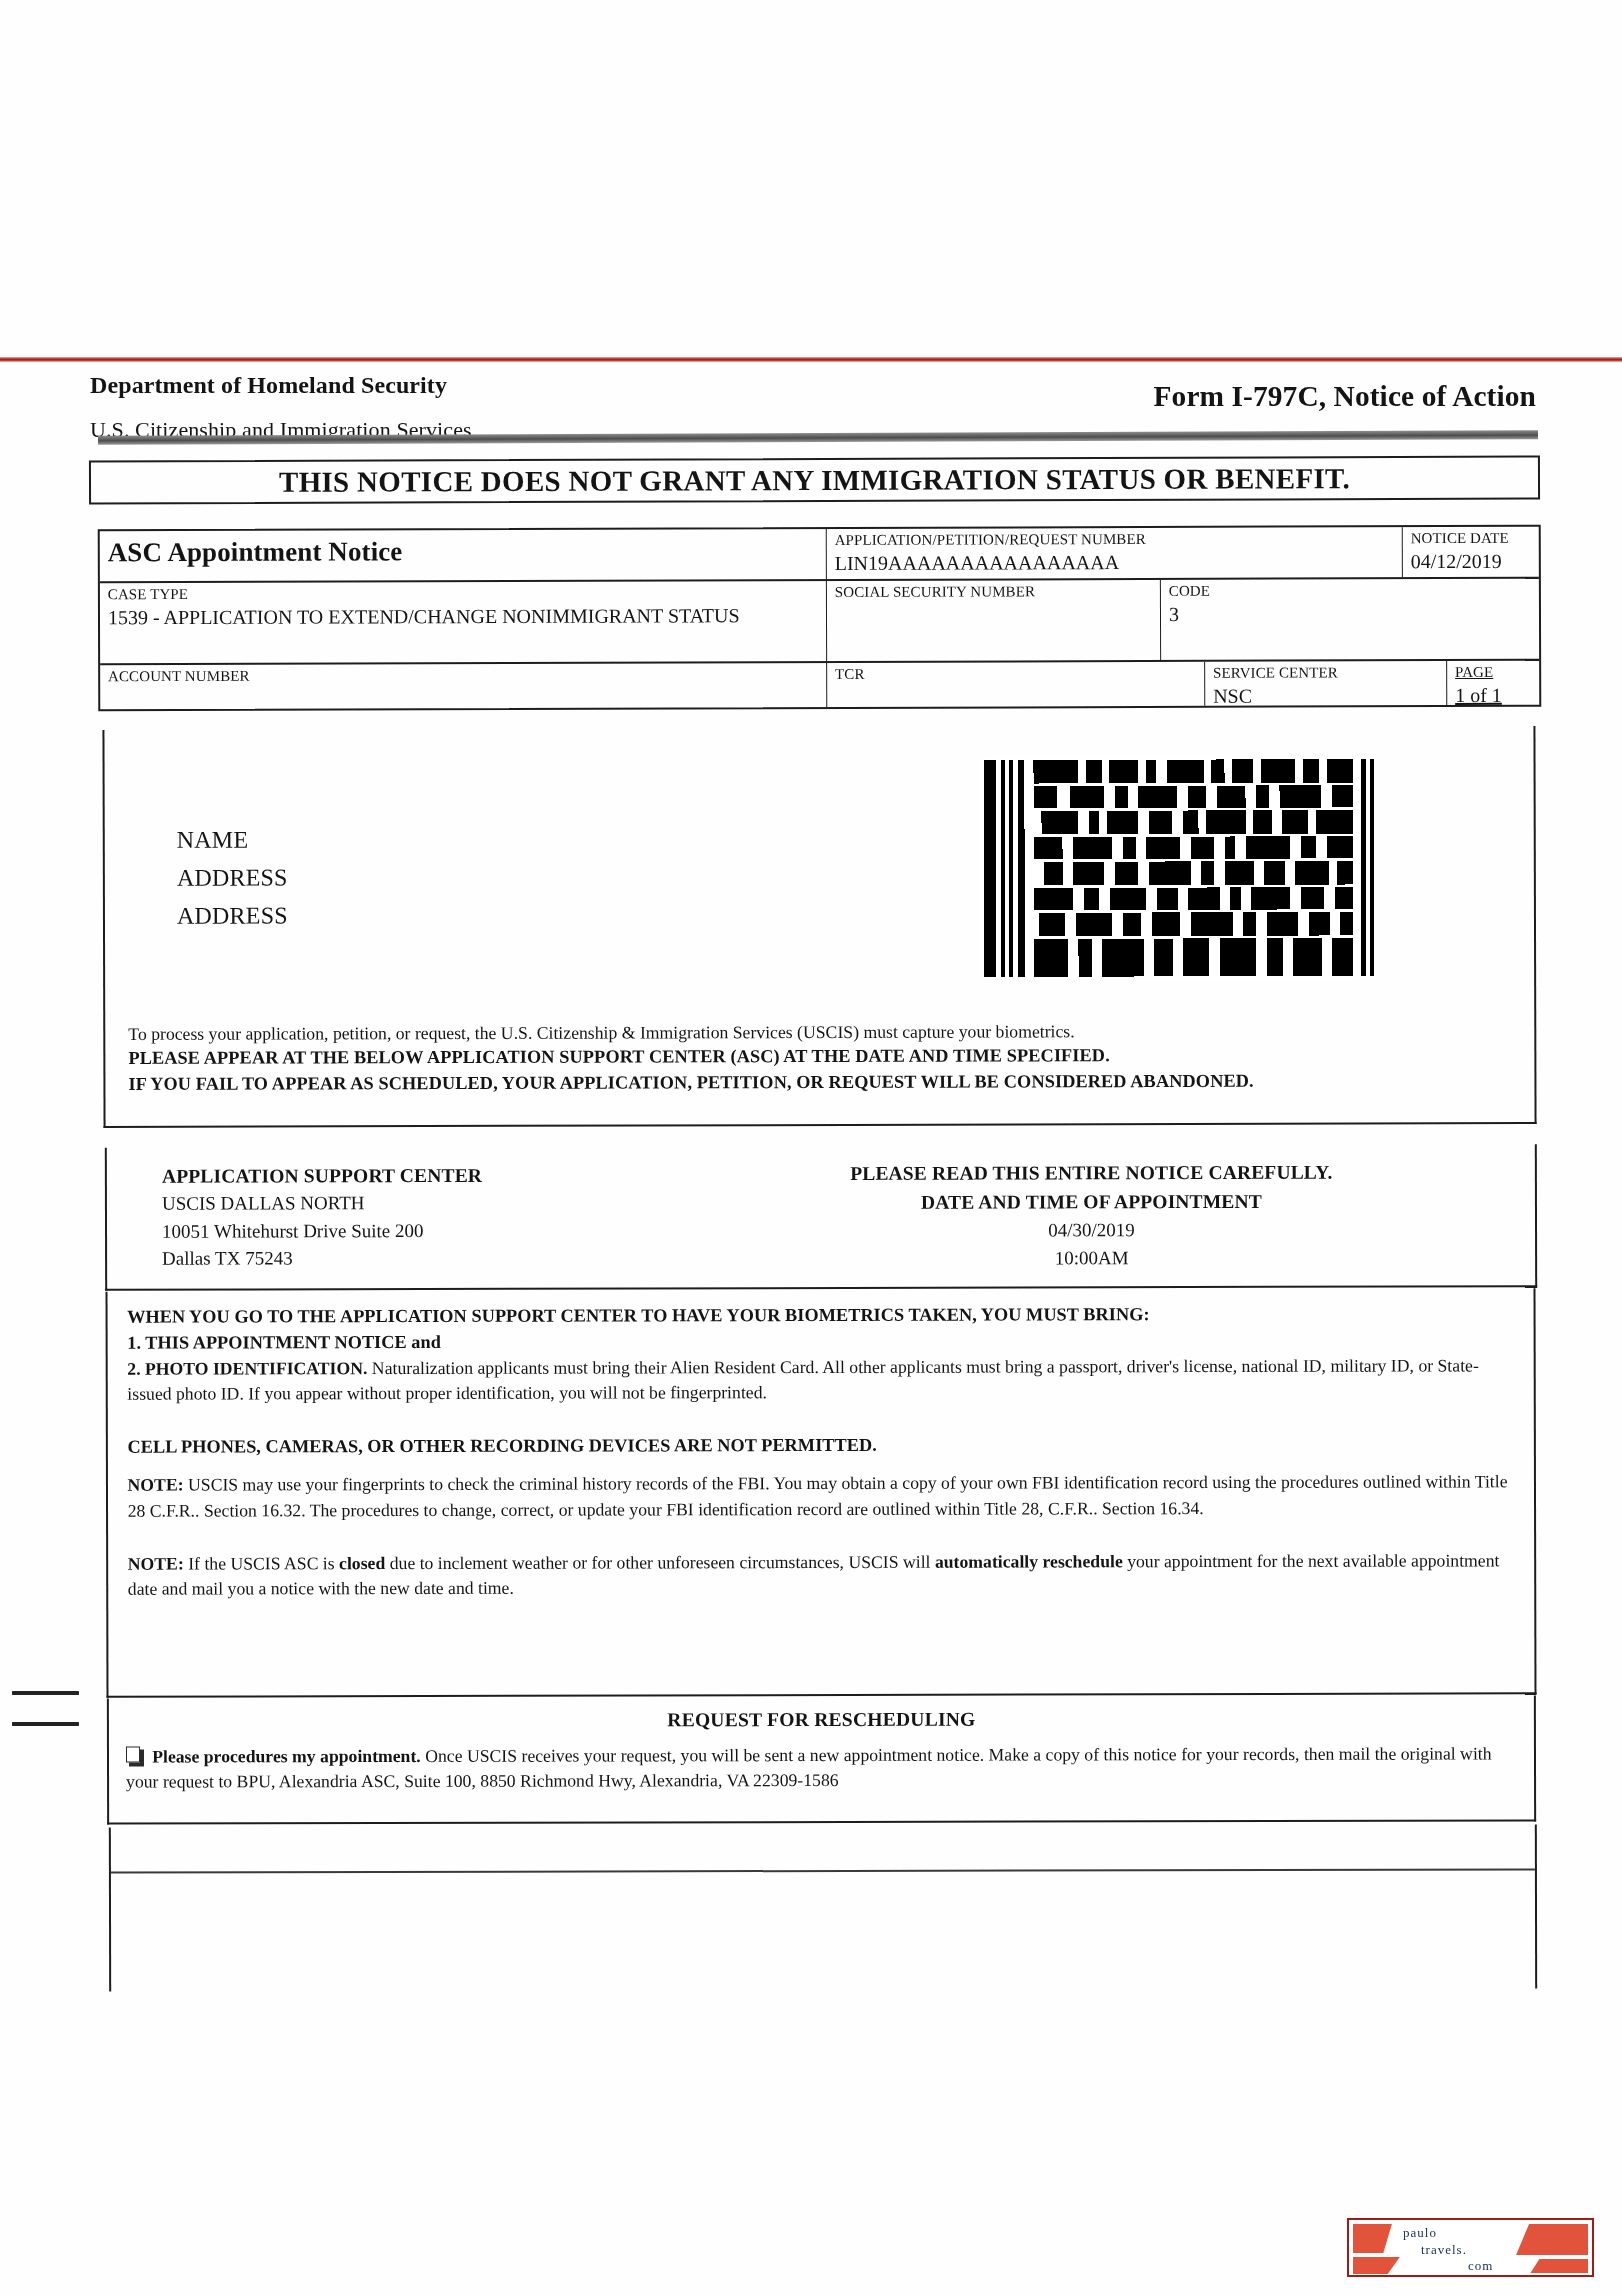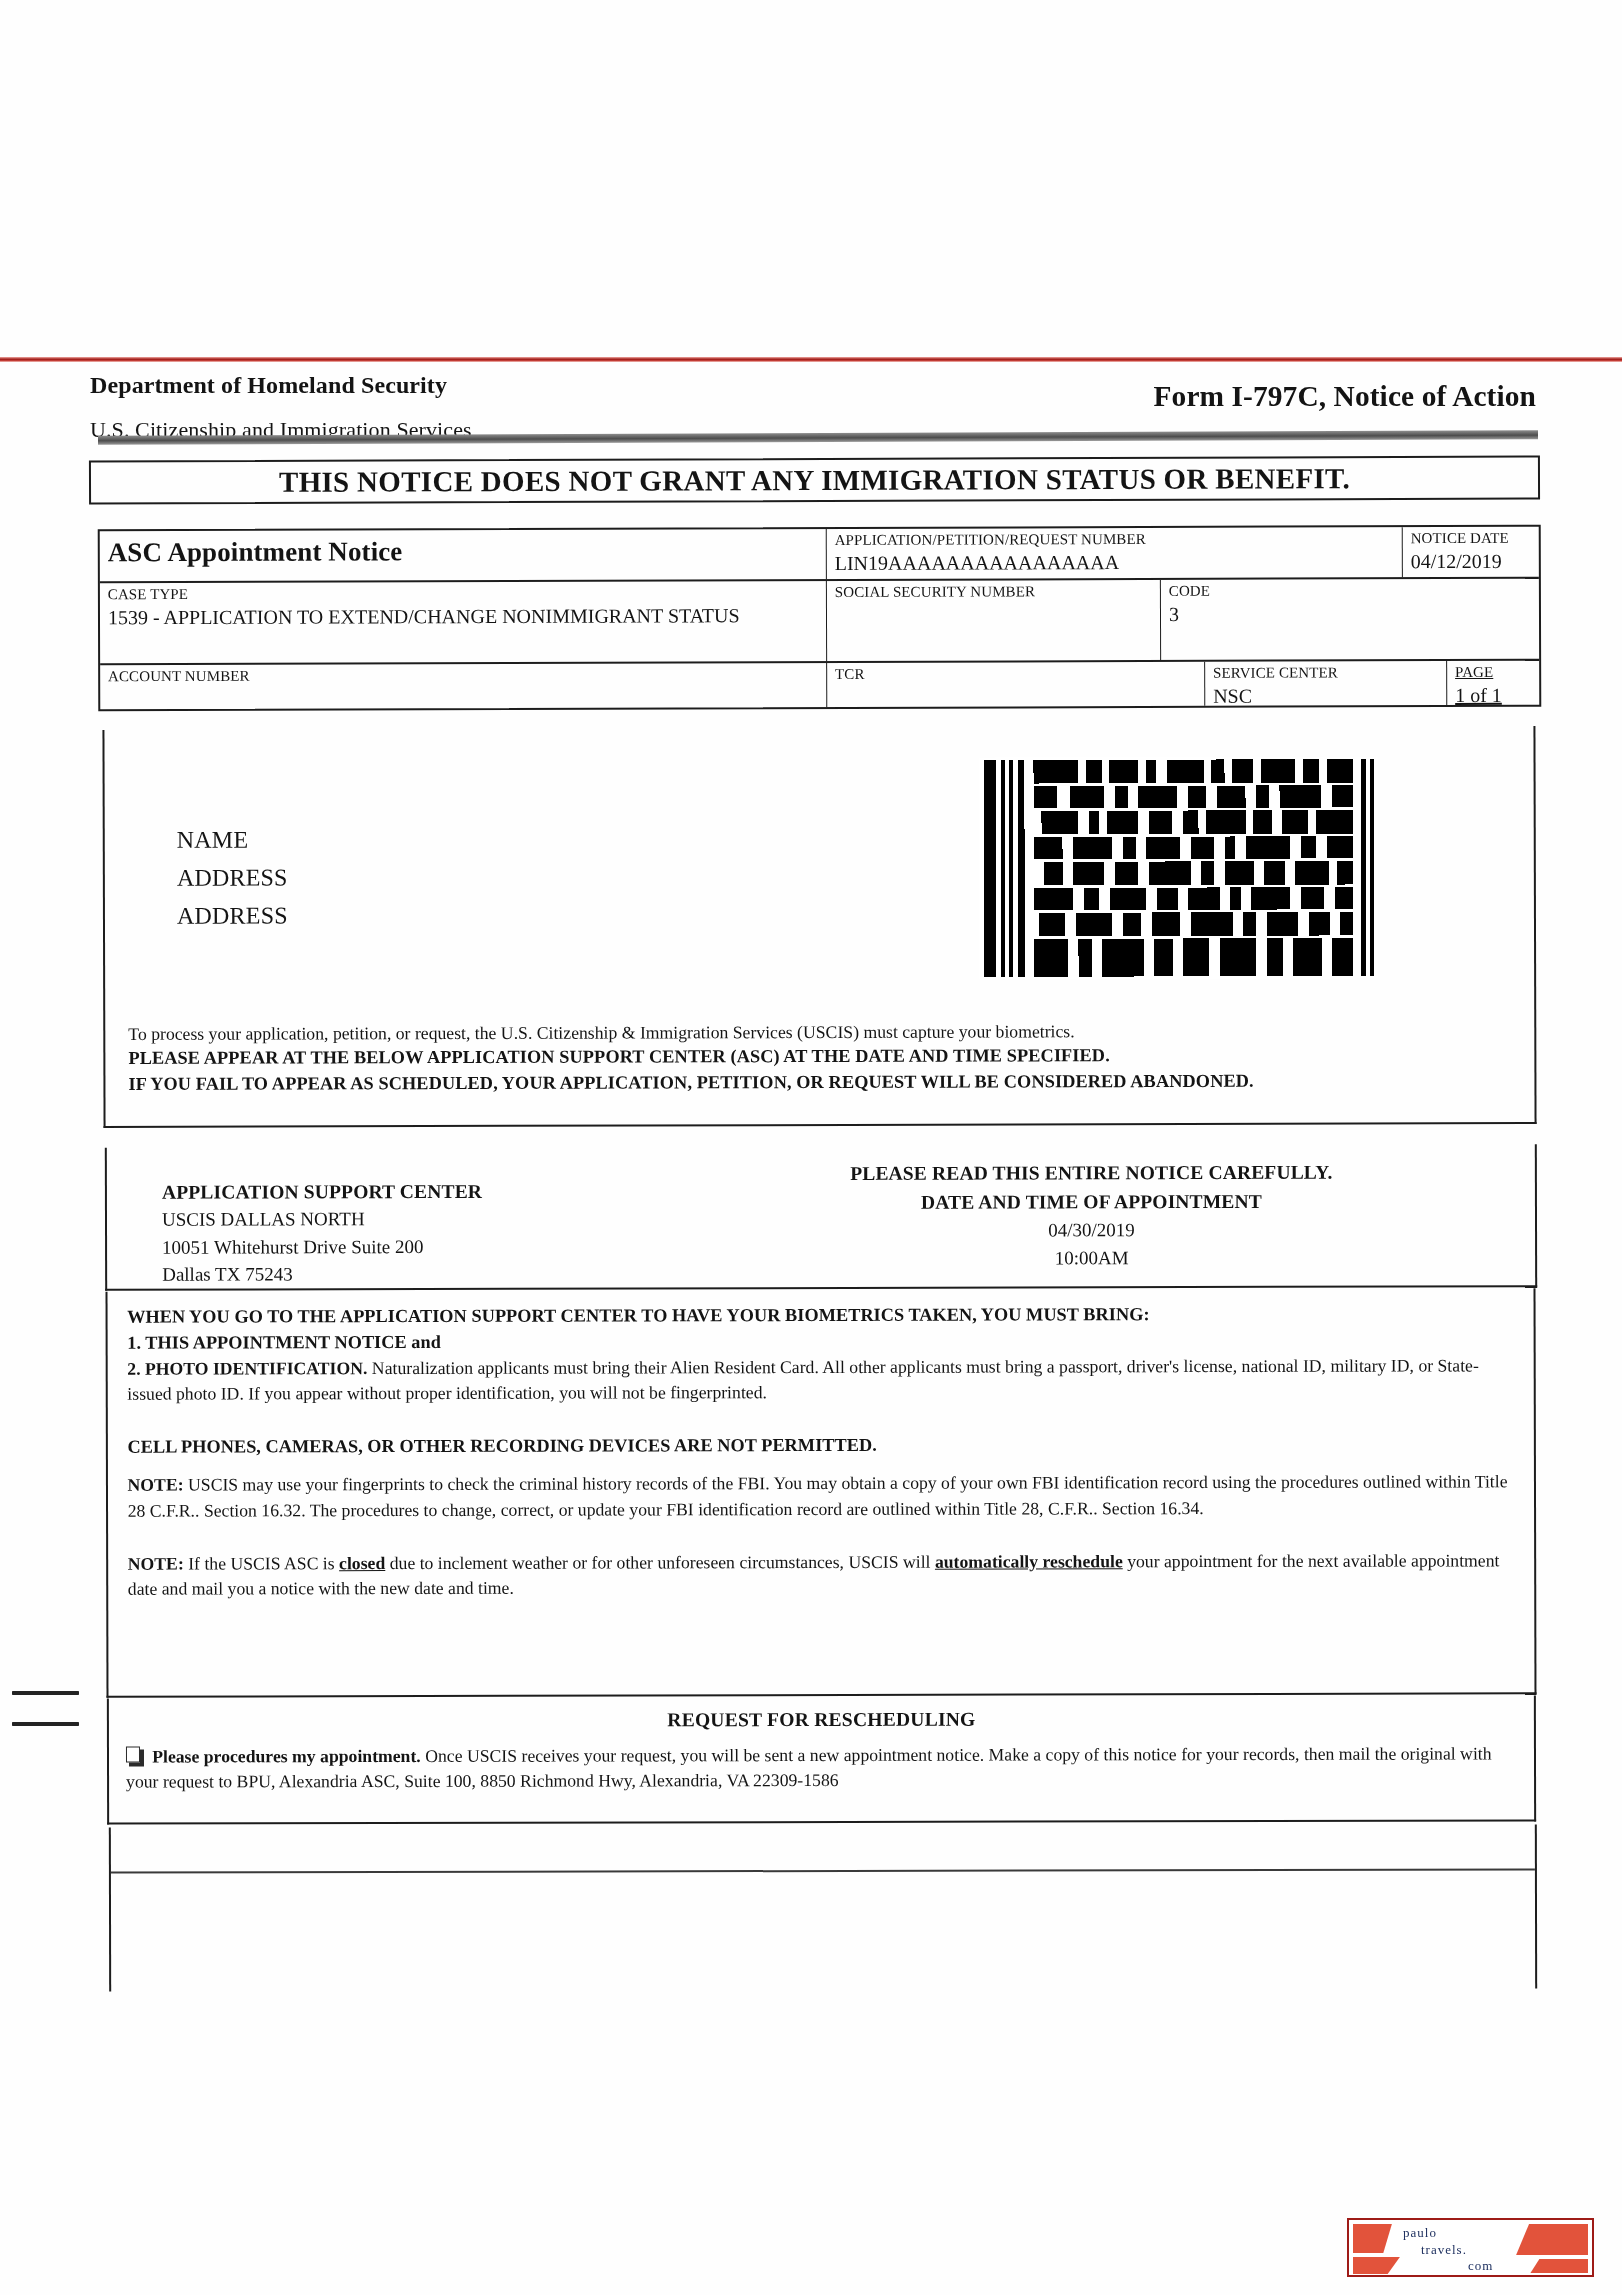--- a/index.html
+++ b/index.html
@@ -223,21 +223,21 @@
     width: 1432px;
     height: 143px;
     border: 2px solid #1d1d1d;
     border-top: none;
     box-sizing: border-box;
     transform: rotate(-0.15deg);
   }
   .asc-left {
     position: absolute;
     left: 55px;
-    top: 31px;
+    top: 15px;
   }
   .asc-head {
     font-size: 19.6px;
     font-weight: bold;
     letter-spacing: 0.1px;
     line-height: 1.4;
   }
   .asc-line {
     font-size: 19px;
     line-height: 1.44;
@@ -284,21 +284,21 @@
     line-height: 1.42;
     letter-spacing: 0.03px;
   }
   .i-gap-sm { height: 11.8px; }
   .i-gap-md { height: 27.5px; }
   .i-para {
     font-size: 17.7px;
     line-height: 1.44;
   }
   .i-para b { font-weight: bold; }
-  .i-under { text-decoration: underline; font-weight: bold; }
+  .i-under { font-weight: bold; }
 
   
   .reschedbox {
     position: absolute;
     left: 107px;
     top: 1697px;
     width: 1429px;
     height: 126px;
     border: 2px solid #1d1d1d;
     border-top: none;

